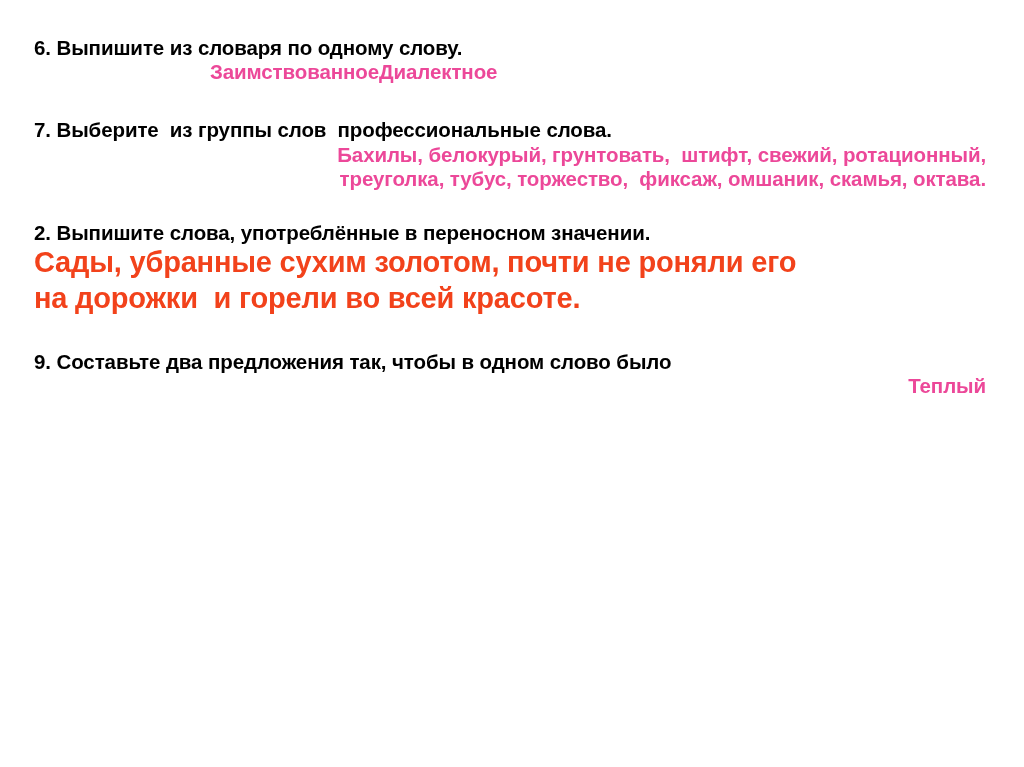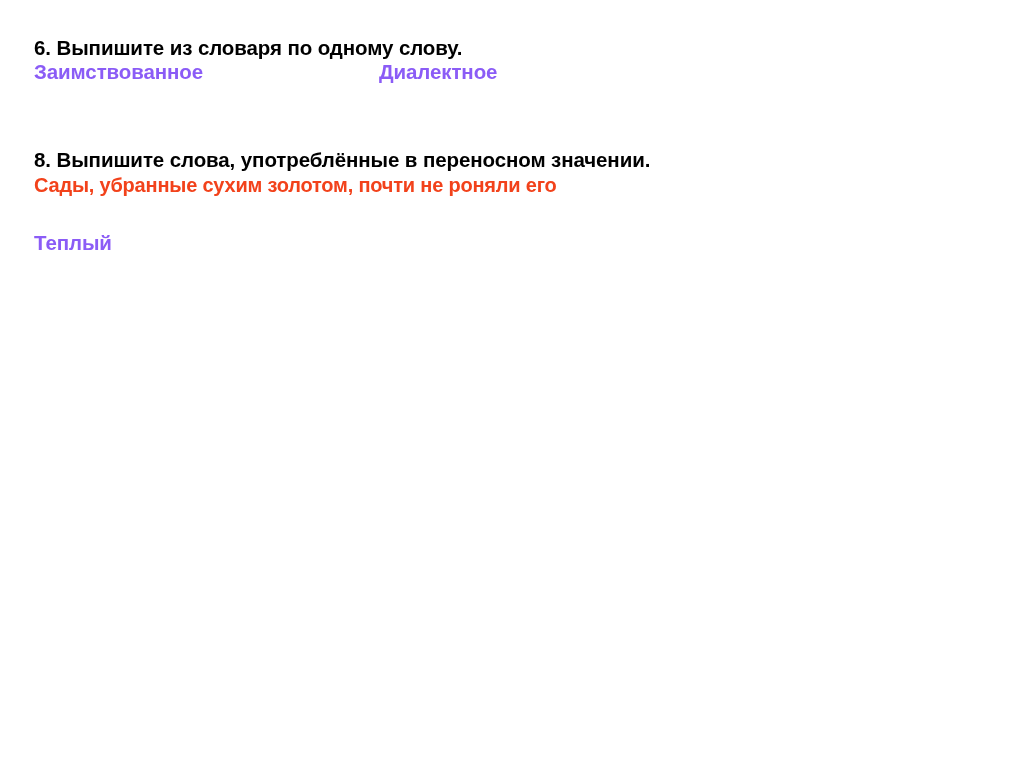--- a/index.html
+++ b/index.html
@@ -30,26 +30,27 @@
   }
   .q {
     font-weight: bold;
     font-size: 20.5px;
     color: #000000;
     letter-spacing: -0.1px;
   }
   .ans {
     font-weight: bold;
     font-size: 20.5px;
-    color: #8b5cf6;
+    color: #ec4899;
     letter-spacing: -0.1px;
+    text-align: right;
   }
   .ans-big {
     font-weight: bold;
-    font-size: 20px;
+    font-size: 29px;
     color: #f2421b;
     letter-spacing: -0.2px;
     line-height: 1.22;
   }
   .row-two {
     display: flex;
     flex-direction: row;
   }
   .row-two .left {
     width: 345px;
@@ -66,30 +67,37 @@
   <div class="block">
     <div class="line q">6. Выпишите из словаря по одному слову.</div>
     <div class="row-two">
       <div class="line ans left">Заимствованное</div>
       <div class="line ans">Диалектное</div>
     </div>
   </div>
 
   <div class="gap-34"></div>
 
+  <div class="block">
+    <div class="line q">7. Выберите  из группы слов  профессиональные слова.</div>
+    <div class="line ans">Бахилы, белокурый, грунтовать,  штифт, свежий, ротационный,</div>
+    <div class="line ans">треуголка, тубус, торжество,  фиксаж, омшаник, скамья, октава.</div>
+  </div>
 
   <div class="gap-30"></div>
 
   <div class="block">
-    <div class="line q">8. Выпишите слова, употреблённые в переносном значении.</div>
+    <div class="line q">2. Выпишите слова, употреблённые в переносном значении.</div>
     <div class="line ans-big">Сады, убранные сухим золотом, почти не роняли его</div>
+    <div class="line ans-big">на дорожки  и горели во всей красоте.</div>
   </div>
 
   <div class="gap-34"></div>
 
   <div class="block">
+    <div class="line q">9. Составьте два предложения так, чтобы в одном слово было</div>
     <div class="line ans">Теплый</div>
   </div>
 
   <div class="gap-34"></div>
 
 
 </div>
 
 </body></html>

